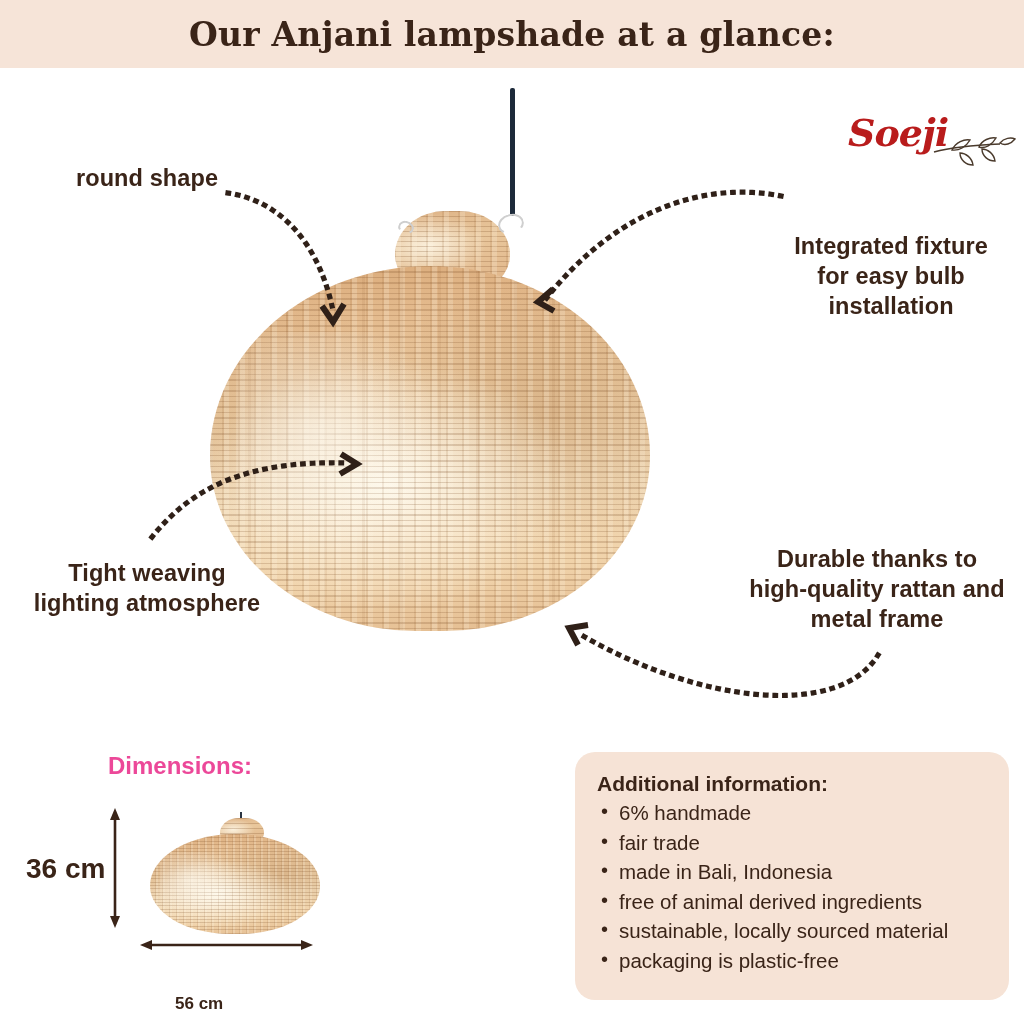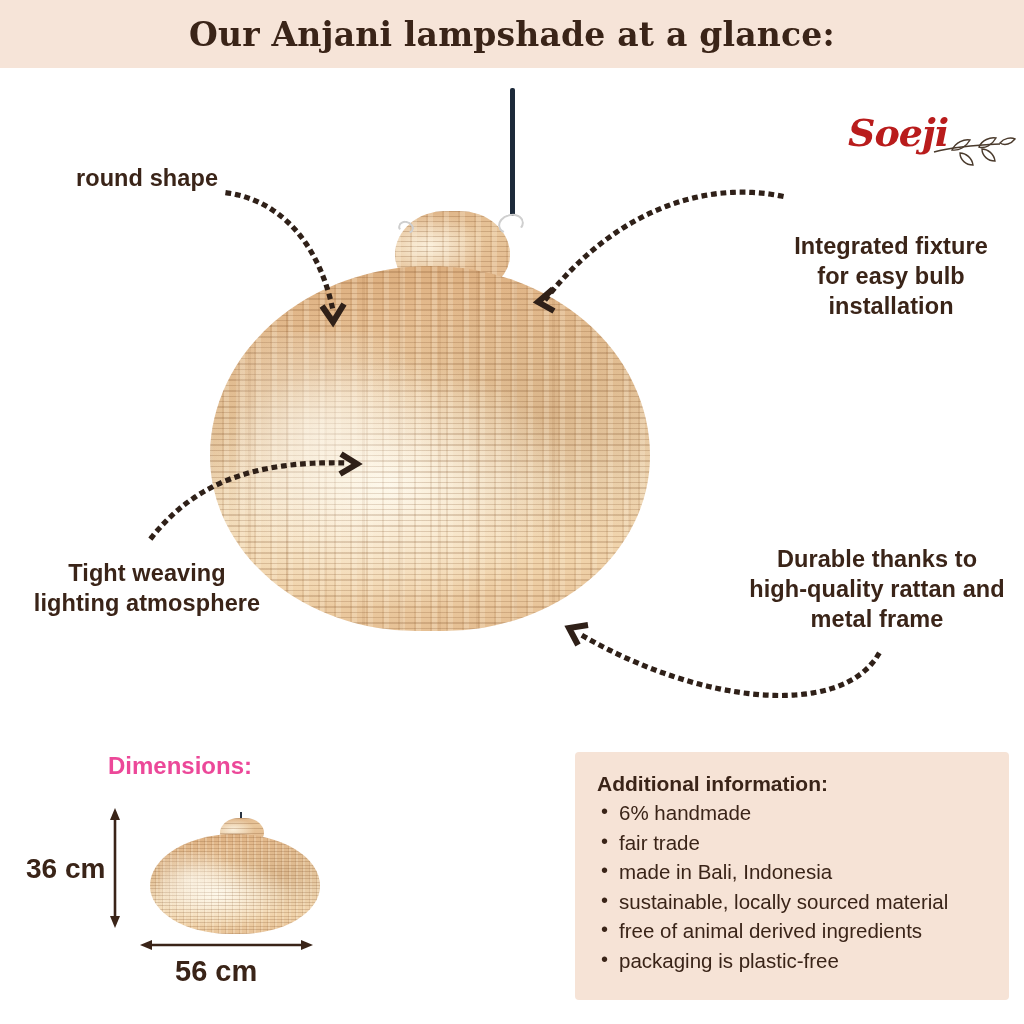--- a/index.html
+++ b/index.html
@@ -192,30 +192,30 @@
     left:70px; top:6px; width:44px; height:26px;
   }
   #mini-cord{
     position:absolute; left:90px; top:0px; width:2px; height:14px;
     background:#2a3442;
   }
   #dim-label-height{
     position:absolute; left:26px; top:853px; font-size:28px; font-weight:700; color:#3a2418;text-align:center;
   }
   #dim-label-width{
-    position:absolute; left:175px; top:955px; font-size:29px; font-weight:700; color:#3a2418;
+    position:absolute; left:175px; top:994px; font-size:17px; font-weight:700; color:#3a2418;
   }
   .dimline{ stroke:#3a2418; stroke-width:2.6; fill:none; }
   .dimhead{ fill:#3a2418; }
 
   
   #info-card{
     position:absolute; left:575px; top:752px; width:434px; height:248px;
     background:#f6e3d6;
-    border-radius:4px;
+    border-radius:20px;
     padding:20px 26px 0 22px;
   }
   #info-title{
     font-size:21px; font-weight:700; color:#3a2418; margin-bottom:2px;
   }
   #info-list{ list-style:none; }
   #info-list li{
     position:relative;
     font-size:20.5px; color:#3a2418; line-height:1.44;
     padding-left:22px;
@@ -331,17 +331,17 @@
 
 <div id="dim-label-height">36 cm</div>
 <div id="dim-label-width">56 cm</div>
 
 <div id="info-card">
   <div id="info-title">Additional information:</div>
   <ul id="info-list">
     <li>6% handmade</li>
     <li>fair trade</li>
     <li>made in Bali, Indonesia</li>
+    <li>free of animal derived ingredients</li>
     <li>sustainable, locally sourced material</li>
-    <li>free of animal derived ingredients</li>
     <li>packaging is plastic-free</li>
   </ul>
 </div>
 
 </body></html>

